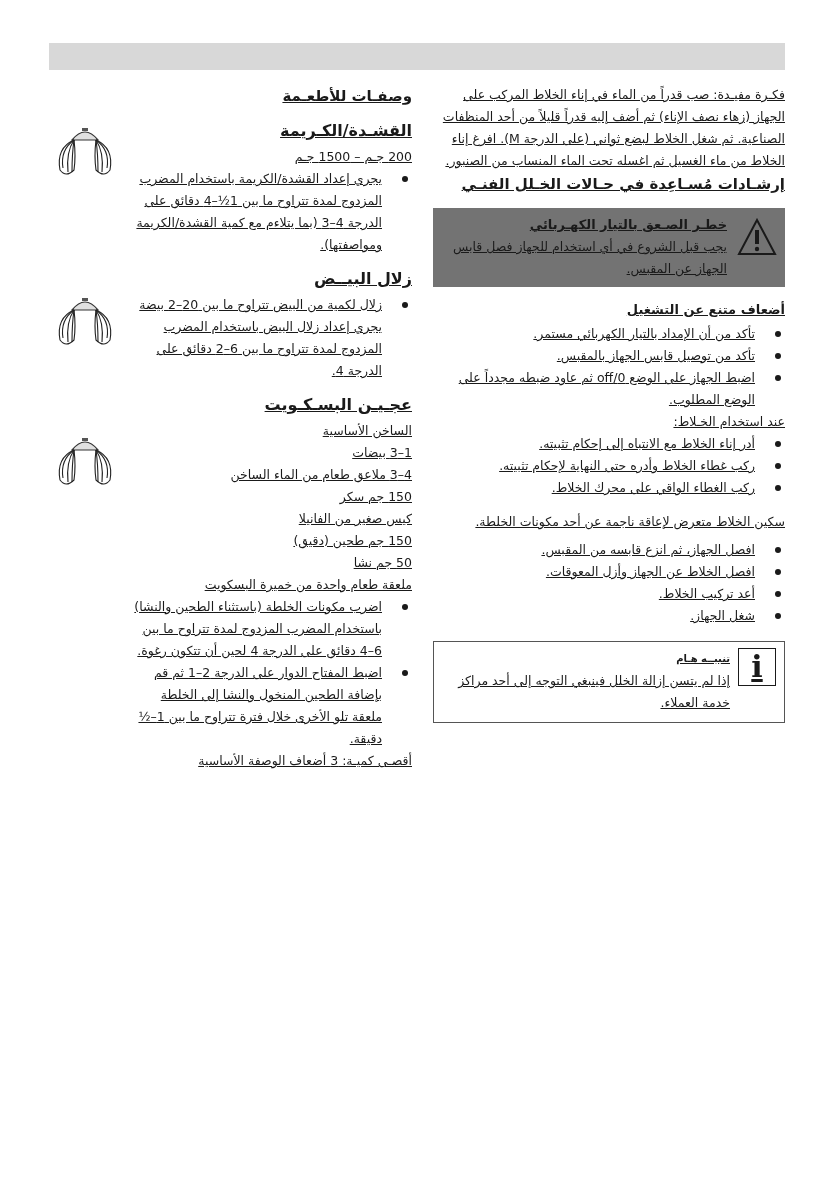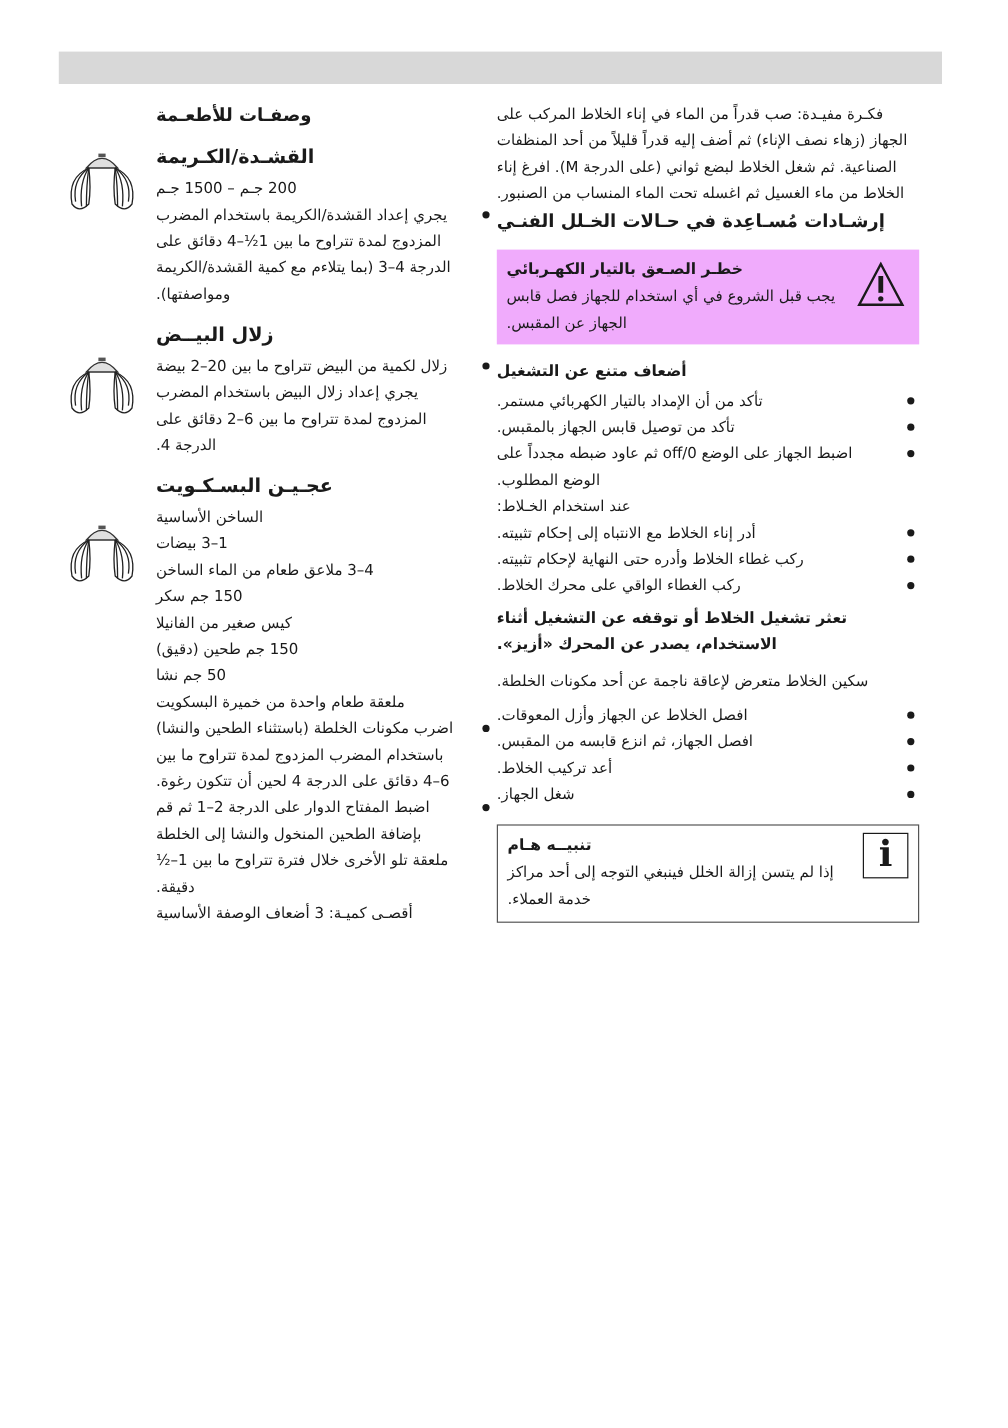--- a/index.html
+++ b/index.html
@@ -8,24 +8,24 @@
     position: relative;
     font-family: "DejaVu Sans", "Liberation Sans", sans-serif;
     color: #1a1a1a;
     overflow: hidden;
   }
   .header-bar {
     position: absolute; left: 49px; top: 43px; width: 736px; height: 27px;
     background: #d8d8d8;
   }
   .col {
-    position: absolute; direction: rtl; text-align: left;
-    font-size: 12.5px; line-height: 22px;
-  }
-  .col-right { left: 414px; top: 84px; width: 352px; }
+    position: absolute; direction: rtl; text-align: right;
+    font-size: 12.5px; line-height: 22px; text-decoration: underline;
+  }
+  .col-right { left: 433px; top: 84px; width: 352px; }
   .col-left  { left: 130px; top: 84px; width: 282px; }
 
   p.para { margin: 0; }
   .para-block { margin-bottom: 10px; }
   h2.section-title {
     font-size: 15px; font-weight: bold; line-height: 24px;
     margin: 0 0 12px 0;
   }
   h3.sub-title {
     font-size: 16px; font-weight: bold; line-height: 22px; margin: 0 0 4px 0;
@@ -38,40 +38,40 @@
     position: relative; padding-right: 30px;
   }
   ul.bullets li::before {
     content: ""; position: absolute; right: 4px; top: 8px;
     width: 6px; height: 6px; border-radius: 50%; background: #1a1a1a;
   }
   .plain-line { display: block; }
 
   
   .warning-box {
-    background: #f0abfc; padding: 6px 8px 6px 8px; margin: 4px 0 12px 0;
+    background: #737373; padding: 6px 8px 6px 8px; margin: 4px 0 12px 0;
     display: flex; flex-direction: row; align-items: flex-start; min-height: 79px;
   }
   .warning-icon { flex: 0 0 44px; margin-left: 6px; margin-top: 4px; }
   .warning-text { flex: 1; }
   .warning-title { font-weight: bold; font-size: 13px; }
 
   
   .info-box {
     border: 1px solid #555555; padding: 6px 8px; margin-top: 14px;
     display: flex; flex-direction: row; align-items: flex-start; min-height: 82px;
   }
   .info-icon {
     flex: 0 0 38px; height: 38px; border: 1.5px solid #1a1a1a; margin-left: 8px;
     display: flex; align-items: center; justify-content: center;
     font-family: "DejaVu Serif", "Liberation Serif", serif;
     font-weight: bold; font-size: 30px; line-height: 1;
   }
   .info-text { flex: 1; }
-  .info-title { font-weight: bold; font-size: 13px; }
+  .info-title { font-weight: bold; font-size: 10px; }
 
   .whisk {
     position: absolute; width: 66px; height: 60px;
   }
   .recipe { position: relative; }
   .gap-s { height: 6px; }
   .gap-m { height: 12px; }
 </style>
 </head>
 <body>
@@ -106,27 +106,26 @@
   <span class="plain-line">عند استخدام الخـلاط:</span>
   <ul class="bullets">
     <li>أدر إناء الخلاط مع الانتباه إلى إحكام تثبيته.</li>
     <li>ركب غطاء الخلاط وأدره حتى النهاية لإحكام تثبيته.</li>
   </ul>
   <ul class="bullets">
     <li>ركب الغطاء الواقي على محرك الخلاط.</li>
   </ul>
 
   <div class="gap-s"></div>
-  <h4 class="minor-title">تعثر تشغيل الخلاط أو توقفه عن التشغيل أثناء الاستخدام، يصدر عن المحرك «أزيز».</h4>
   <div class="gap-s"></div>
   <p class="para">سكين الخلاط متعرض لإعاقة ناجمة عن أحد مكونات الخلطة.</p>
   <div class="gap-s"></div>
   <ul class="bullets">
+    <li>افصل الجهاز، ثم انزع قابسه من المقبس.</li>
     <li>افصل الخلاط عن الجهاز وأزل المعوقات.</li>
-    <li>افصل الجهاز، ثم انزع قابسه من المقبس.</li>
     <li>أعد تركيب الخلاط.</li>
     <li>شغل الجهاز.</li>
   </ul>
 
   <div class="info-box">
     <div class="info-icon">i</div>
     <div class="info-text">
       <div class="info-title">تنبيــه هـام</div>
       <div>إذا لم يتسن إزالة الخلل فينبغي التوجه إلى أحد مراكز خدمة العملاء.</div>
     </div>

